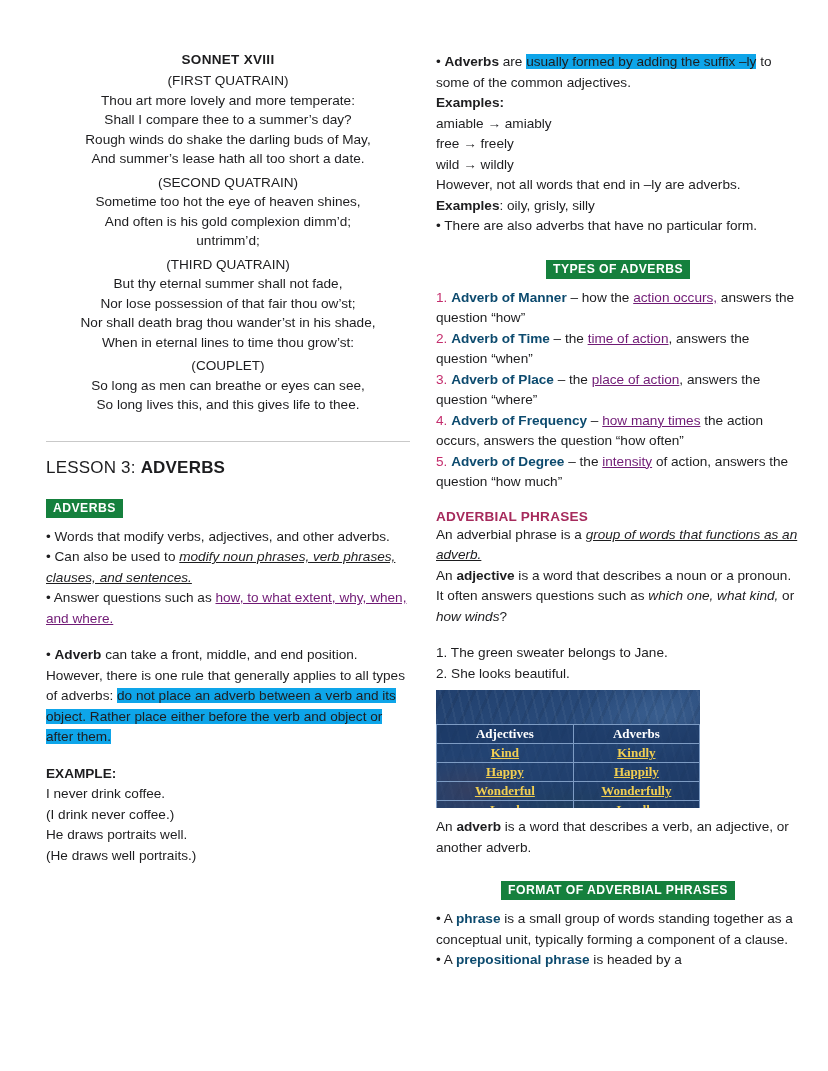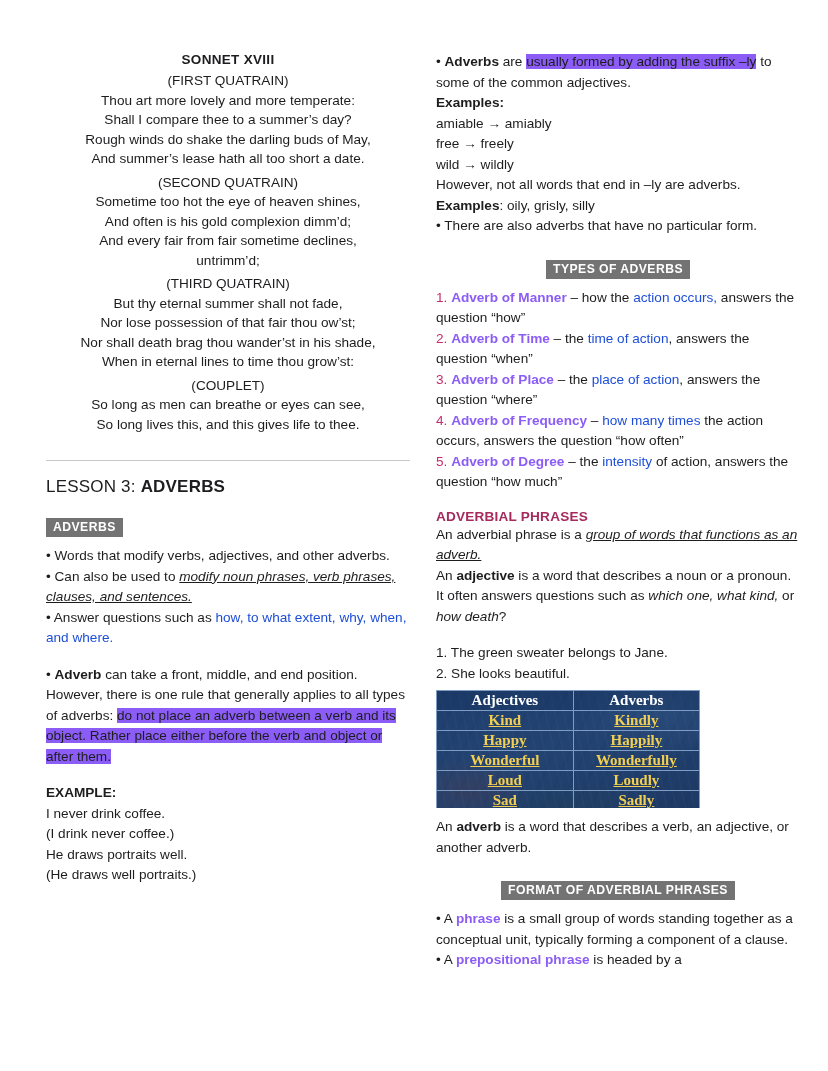--- a/index.html
+++ b/index.html
@@ -58,21 +58,21 @@
   .lesson-head {
     font-size: 17px;
     margin-top: 16px;
     letter-spacing: .2px;
   }
   .lesson-head .lesson-name { font-weight: bold; }
 
   
   .badge {
     display: inline-block;
-    background: #737373;
+    background: #15803d;
     color: #ffffff;
     font-weight: bold;
     font-size: 12.2px;
     letter-spacing: .45px;
     padding: 2px 7px 3px 7px;
     line-height: 14px;
   }
   .badge-wrap { margin-top: 20px; }
   .badge-center { text-align: center; margin-top: 22px; }
 
@@ -80,24 +80,24 @@
   .body-text {
     font-size: 13.6px;
     line-height: 20.5px;
     margin-top: 4px;
   }
   .body-text p { margin: 0; }
   .gap { margin-top: 16px; }
   .gap-sm { margin-top: 9px; }
 
   b, .b { font-weight: bold; }
-  .red { color: #1d4ed8; }
-  .magenta { color: #8b5cf6; font-weight: bold; }
+  .red { color: #701a75; text-decoration: underline; }
+  .magenta { color: #0c4a6e; font-weight: bold; }
   .magenta-plain { color: #c42d6d; }
-  .hl { background: #8b5cf6; }
+  .hl { background: #0ea5e9; }
   .uline { text-decoration: underline; font-style: italic; }
   .ital { font-style: italic; }
   .heading-pink {
     color: #a62a5c;
     font-weight: bold;
     font-size: 13.6px;
     letter-spacing: .2px;
   }
 
   
@@ -121,23 +121,24 @@
       repeating-linear-gradient(78deg, rgba(255,255,255,.045) 0 2px, rgba(0,0,0,0) 2px 9px),
       repeating-linear-gradient(-65deg, rgba(0,0,0,.07) 0 3px, rgba(0,0,0,0) 3px 14px);
     pointer-events: none;
   }
   .mini-table {
     position: relative;
     z-index: 2;
     width: 100%;
     border-collapse: collapse;
     font-family: "Liberation Serif", serif;
-    font-size: 15px;
+    font-size: 13px;
     font-weight: bold;
     text-align: center;
+    margin-top: 34px;
   }
   .mini-table th,
   .mini-table td {
     border: 1px solid #7e9cc4;
     padding: 1px 0 1px 0;
     height: 14px;
     background: rgba(30,62,108,.60);
   }
   .mini-table th { color: #ffffff; background: rgba(27,56,100,.72); }
   .mini-table td { color: #f2cf52; text-decoration: underline; }
@@ -157,21 +158,20 @@
       <span class="line">Thou art more lovely and more temperate:</span>
       <span class="line">Shall I compare thee to a summer’s day?</span>
       <span class="line">Rough winds do shake the darling buds of May,</span>
       <span class="line">And summer’s lease hath all too short a date.</span>
     </div>
 
     <div class="stanza">
       <span class="label">(SECOND QUATRAIN)</span>
       <span class="line">Sometime too hot the eye of heaven shines,</span>
       <span class="line">And often is his gold complexion dimm’d;</span>
-      <span class="line">And every fair from fair sometime declines,</span>
       <span class="line">untrimm’d;</span>
     </div>
 
     <div class="stanza">
       <span class="label">(THIRD QUATRAIN)</span>
       <span class="line">But thy eternal summer shall not fade,</span>
       <span class="line">Nor lose possession of that fair thou ow’st;</span>
       <span class="line">Nor shall death brag thou wander’st in his shade,</span>
       <span class="line">When in eternal lines to time thou grow’st:</span>
     </div>
@@ -238,21 +238,21 @@
       <p><span class="magenta-plain">2.</span> <span class="magenta">Adverb of Time</span><span> – the </span><span class="red">time of action</span><span>, answers the question “when”</span></p>
       <p><span class="magenta-plain">3.</span> <span class="magenta">Adverb of Place</span><span> – the </span><span class="red">place of action</span><span>, answers the question “where”</span></p>
       <p><span class="magenta-plain">4.</span> <span class="magenta">Adverb of Frequency</span><span> – </span><span class="red">how many times</span><span> the action occurs, answers the question “how often”</span></p>
       <p><span class="magenta-plain">5.</span> <span class="magenta">Adverb of Degree</span><span> – the </span><span class="red">intensity</span><span> of action, answers the question “how much”</span></p>
     </div>
 
     <div class="gap">
       <div class="heading-pink">ADVERBIAL PHRASES</div>
       <div class="body-text" style="margin-top:1px">
         <p><span>An adverbial phrase is a </span><span class="uline">group of words that functions as an adverb.</span></p>
-        <p><span>An </span><b>adjective</b><span> is a word that describes a noun or a pronoun. It often answers questions such as </span><span class="ital">which one, what kind,</span><span> or </span><span class="ital">how death</span><span>?</span></p>
+        <p><span>An </span><b>adjective</b><span> is a word that describes a noun or a pronoun. It often answers questions such as </span><span class="ital">which one, what kind,</span><span> or </span><span class="ital">how winds</span><span>?</span></p>
       </div>
     </div>
 
     <div class="body-text gap">
       <p>1. The green sweater belongs to Jane.</p>
       <p>2. She looks beautiful.</p>
     </div>
 
     <div class="table-img">
       <table class="mini-table">

